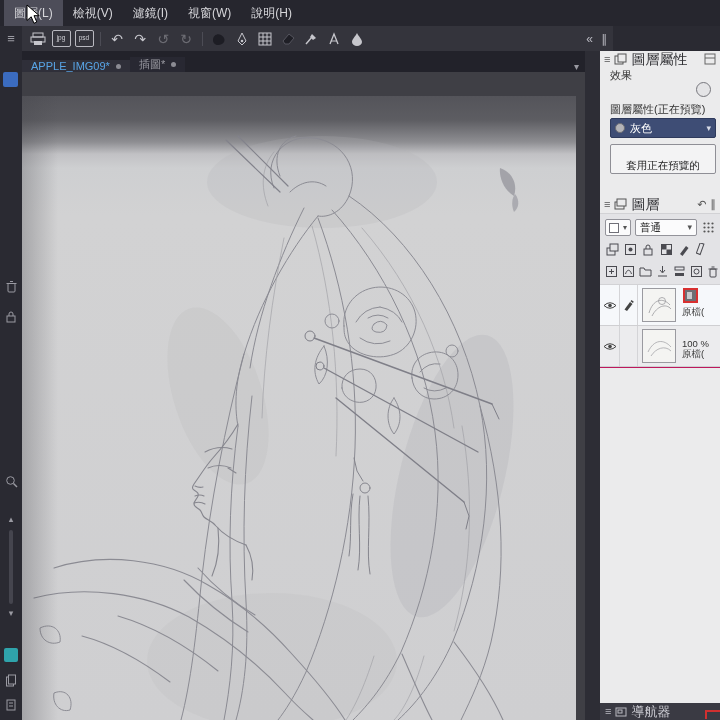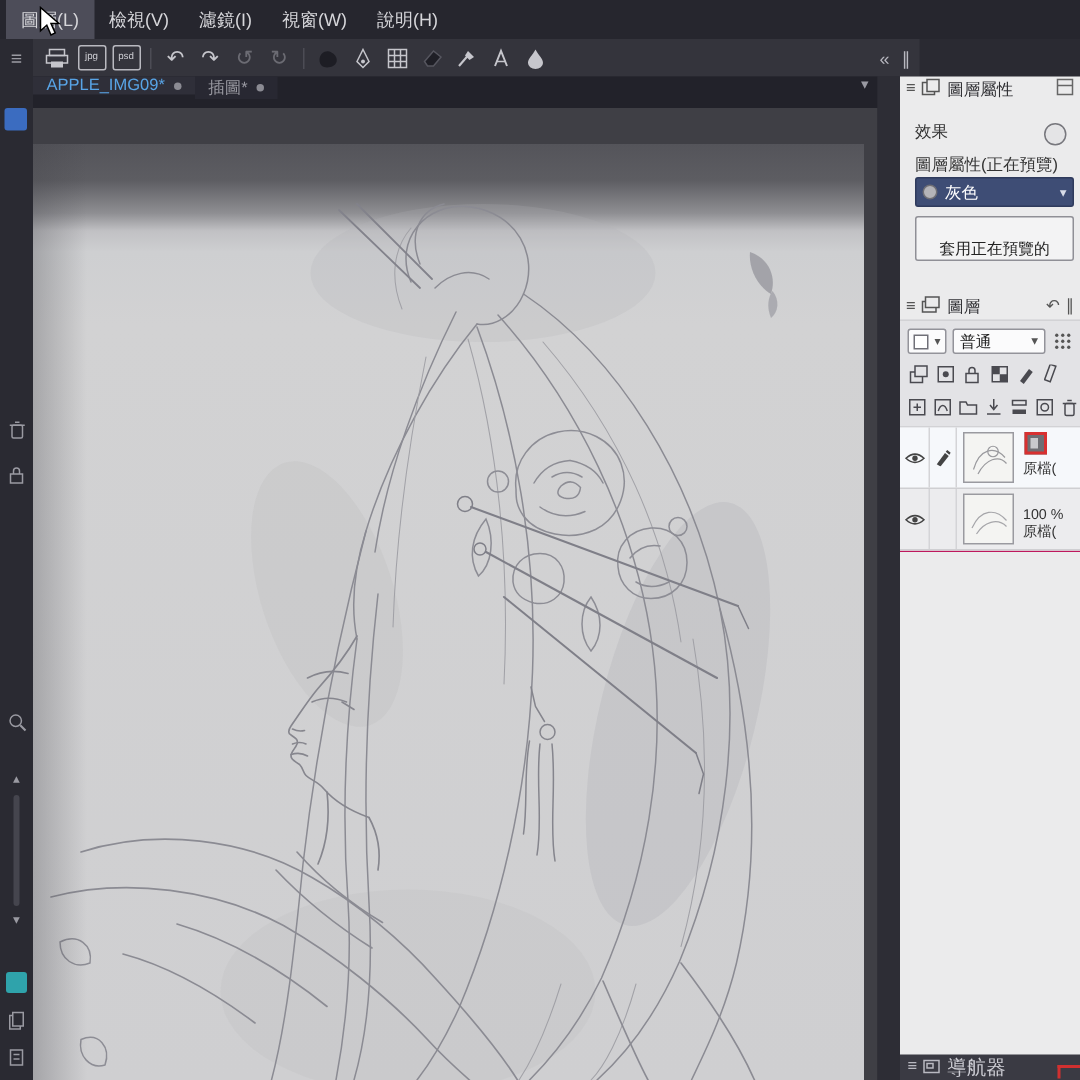--- a/index.html
+++ b/index.html
@@ -11,43 +11,43 @@
   .menu-item{padding:0 10px;height:26px;line-height:26px;font-size:12px;color:#d6d6da;white-space:nowrap}
   .menu-item.active{background:#4d4d59}
   
   #toolbar{position:absolute;left:22px;top:26px;width:591px;height:25px;background:#34343c;display:flex;align-items:center;gap:3px;padding:0 6px;box-sizing:border-box}
   .ticon{width:20px;height:20px;display:flex;align-items:center;justify-content:center;color:#c6c6cc;font-size:14px;flex:0 0 auto}
   .ticon svg{display:block}
   .ticon.dim{opacity:.38}
   .tsep{width:1px;height:14px;background:#4c4c55;margin:0 3px;flex:0 0 auto}
   .tright{margin-left:auto;display:flex;gap:8px;color:#b8b8c0;font-size:12px}
   
-  #tabbar{position:absolute;left:22px;top:51px;width:563px;height:21px;background:#22222a;display:flex;align-items:flex-start}
+  #tabbar{position:absolute;left:22px;top:51px;width:563px;height:21px;background:#22222a;display:flex;align-items:flex-end}
   .tab{display:flex;align-items:center;gap:6px;padding:0 9px;font-size:11px;white-space:nowrap}
   .tab.active{background:#2f2f39;color:#58a4e6}
   .tab.inactive{background:#282832;color:#9a9aa2}
   .tdot{width:5px;height:5px;border-radius:50%;background:#8b8b93;flex:0 0 auto}
   .tabchev{margin-left:auto;color:#9a9aa2;font-size:10px;display:flex;align-items:center;padding-right:6px}
   
   #lbar{position:absolute;left:0;top:26px;width:22px;height:694px;background:#2a2a32}
   .lbi{position:absolute;left:0;width:22px;display:flex;justify-content:center;color:#9a9aa2;font-size:13px}
   
   #canvas{position:absolute;left:22px;top:72px;width:563px;height:648px;background:#3f3f45;overflow:hidden}
   #photo{position:absolute;left:0;top:24px;width:554px;height:624px;
     background:linear-gradient(180deg,#54545a 0px,#5d5d62 24px,#8e8e92 46px,#c1c1c4 58px,#cecfd1 72px,#d2d2d3 120px,#cfcfd1 100%)}
   #photo::after{content:"";position:absolute;inset:0;background:linear-gradient(90deg,rgba(66,66,72,.30),rgba(66,66,72,0) 36px);pointer-events:none}
   #sketch{position:absolute;left:0;top:0}
   
   #gutter{position:absolute;left:585px;top:51px;width:15px;height:669px;background:#2d2d35}
   #dock{position:absolute;left:600px;top:51px;width:120px;height:669px;background:#ebebec;overflow:hidden;color:#333}
   .phead{display:flex;align-items:center;gap:4px;height:17px;padding:0 4px;font-size:11px}
   .g{color:#555;font-size:11px;line-height:1}
-  .ptitle{font-size:11px;color:#2e2e32;white-space:nowrap}
+  .ptitle{font-size:14px;color:#2e2e32;white-space:nowrap}
   .lpbody{position:relative;height:104px;font-size:11px}
-  .efx{position:absolute;left:10px;top:12px}
+  .efx{position:absolute;left:10px;top:0}
   .ring{position:absolute;left:96px;top:14px;width:13px;height:13px;border:1.5px solid #77777d;border-radius:50%;background:#e4e4e6}
   .dcl{position:absolute;left:10px;top:34px;white-space:nowrap}
   .navy{position:absolute;left:10px;top:50px;width:106px;height:20px;background:#3e4d75;border:1px solid #2e3a5c;border-radius:2px;
         display:flex;align-items:center;gap:5px;padding:0 4px;box-sizing:border-box;color:#fff;font-size:11px}
   .sph{width:10px;height:10px;border-radius:50%;background:#b4b4b8;border:1px solid #6e6e74;box-sizing:border-box;flex:0 0 auto}
   .navy .chv{margin-left:auto;font-size:9px;color:#d8dce8}
   .apply{position:absolute;left:10px;top:76px;width:106px;height:20px;background:#f3f3f4;border:1px solid #8f8f96;border-radius:2px;
          font-size:10.5px;color:#222;white-space:nowrap;overflow:hidden;padding:14px 3px;font-family:inherit}
   .lctrl{background:#e3e3e6;border-top:1px solid #d2d2d5;border-bottom:1px solid #d2d2d5;padding:3px 0 2px}
   .crow{display:flex;align-items:center;gap:4px;padding:1px 5px;height:21px;box-sizing:border-box}

